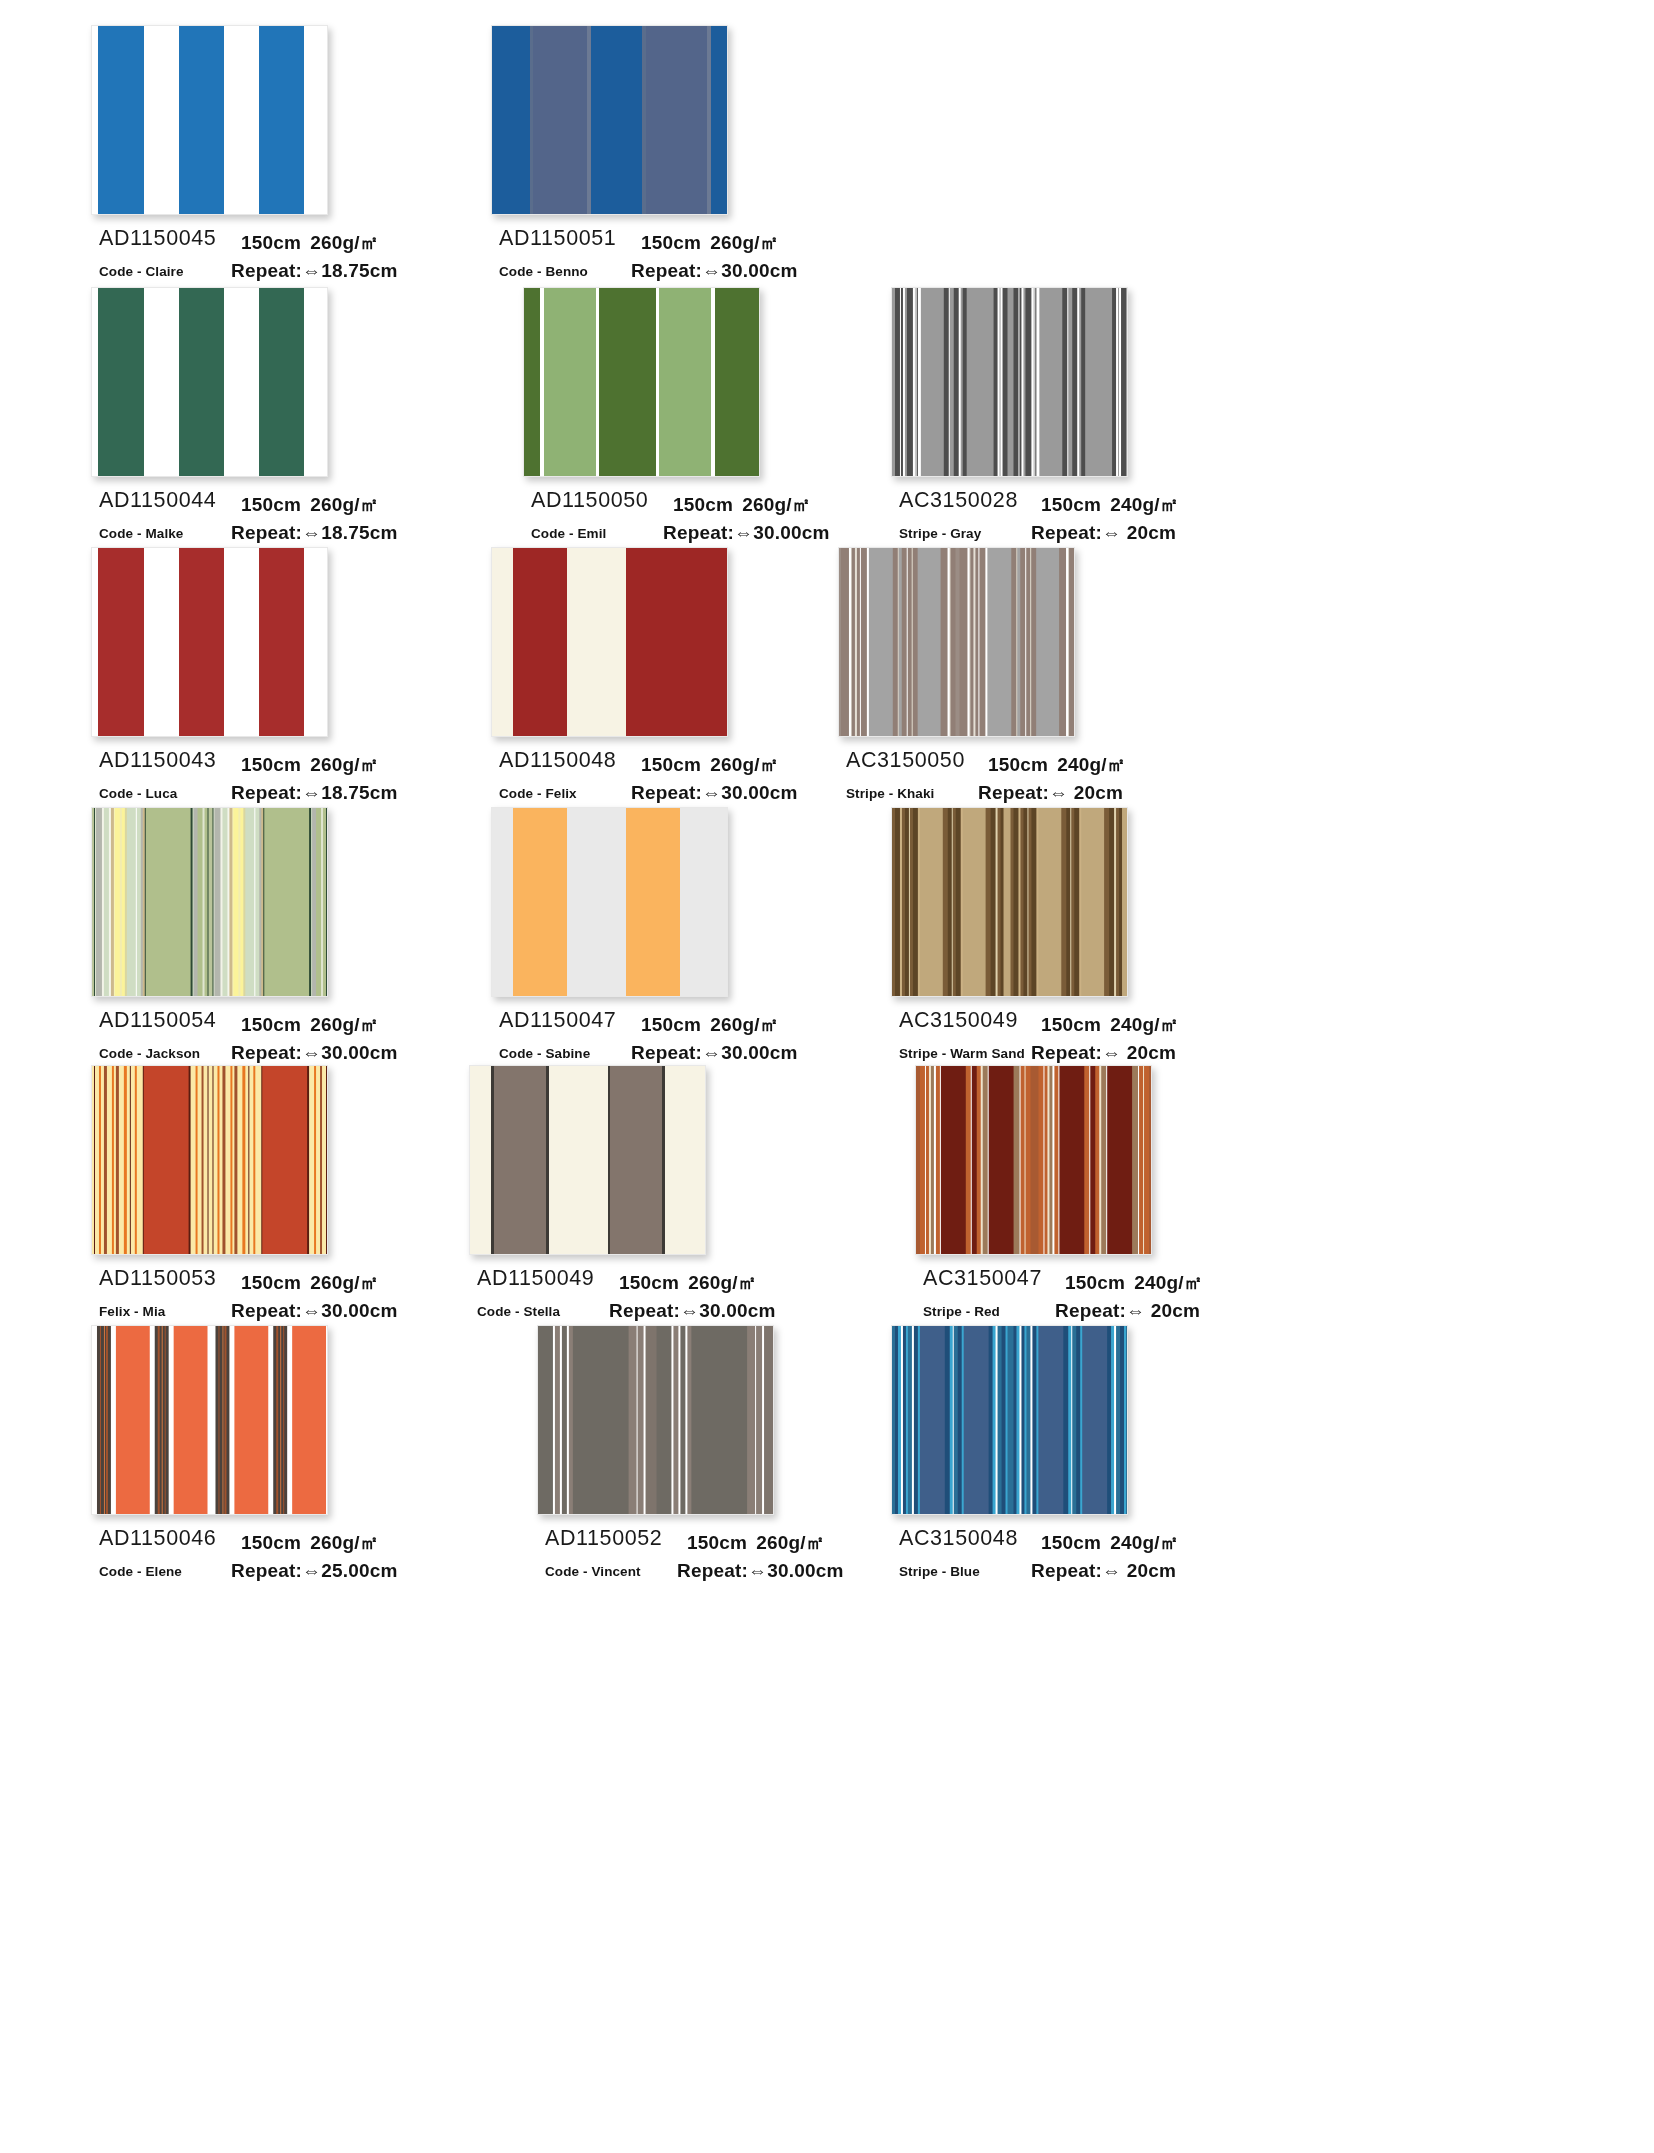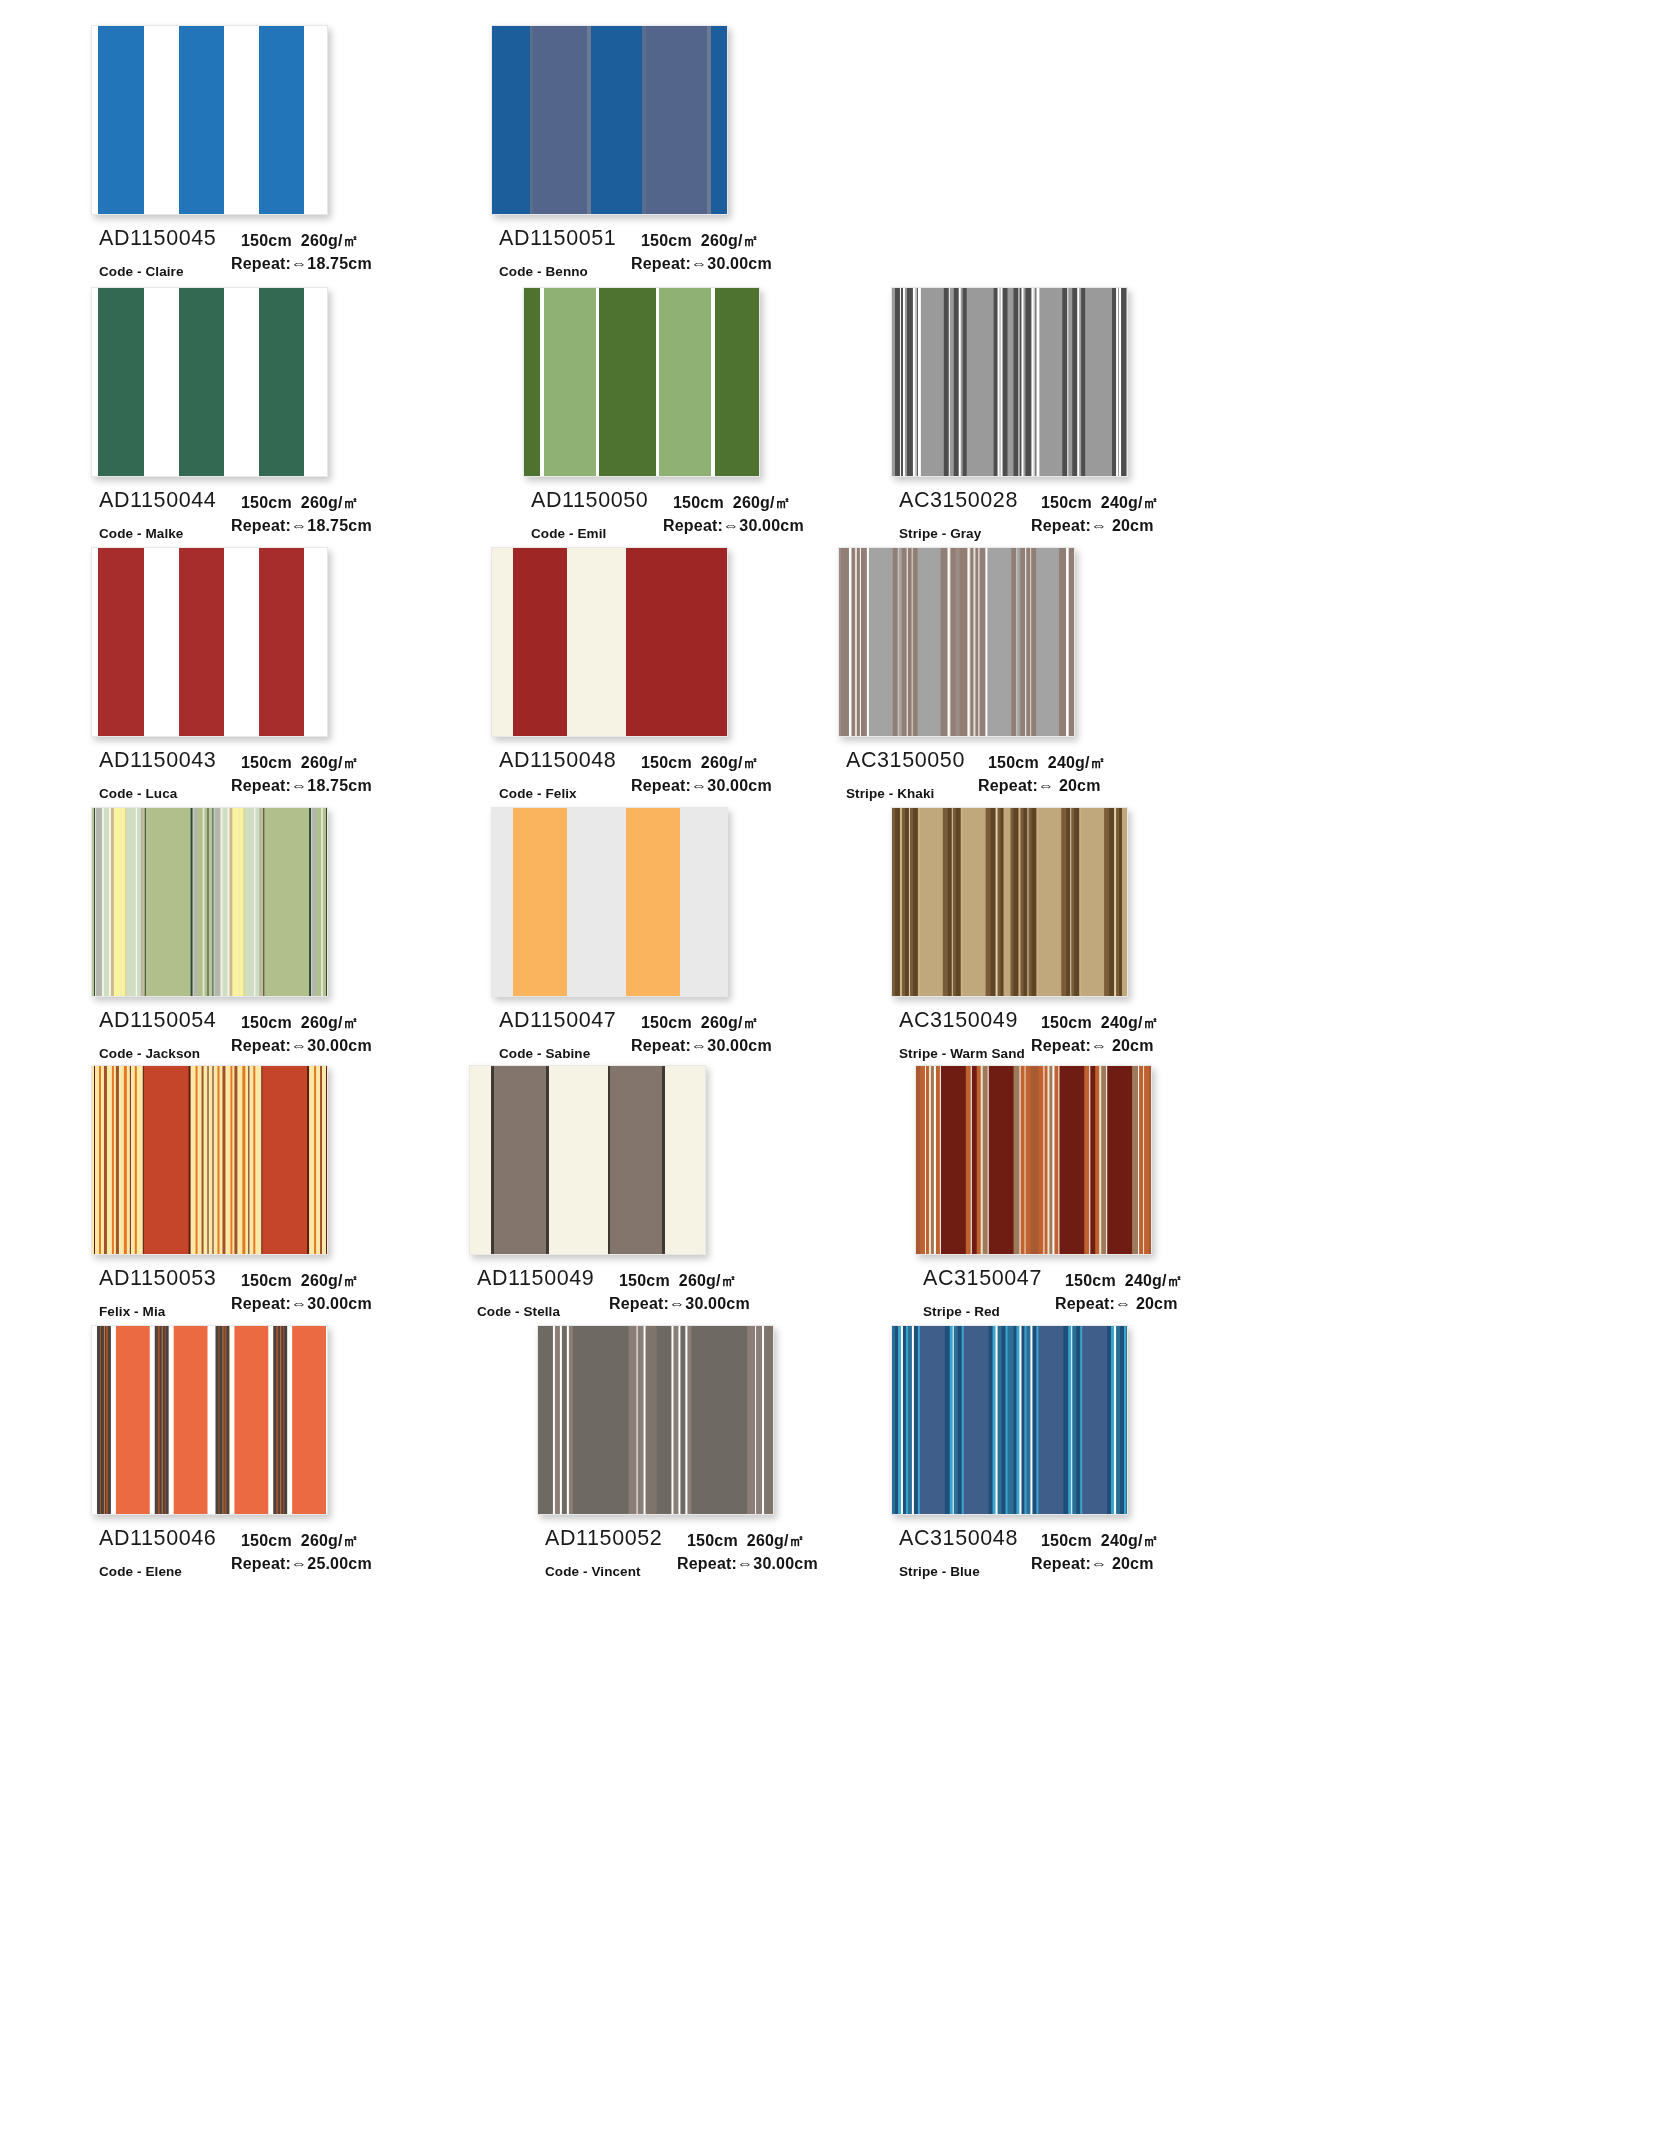--- a/index.html
+++ b/index.html
@@ -50,21 +50,21 @@
     color: #1a1a1a;
     white-space: nowrap;
     font-family: "Liberation Sans", sans-serif;
   }
   .specs {
     position: absolute;
     left: 140px;
     top: 5px;
     width: 200px;
     text-align: left;
-    font-size: 16px;
+    font-size: 19px;
     font-weight: bold;
     color: #141414;
     line-height: 1.45;
     white-space: nowrap;
   }
   .specs .line1 { padding-left: 10px; letter-spacing: 0.2px; }
   .specs .line1 .w { margin-right: 9px; }
   .specs .line2 { letter-spacing: 0.2px; }
   .name {
     position: absolute;

